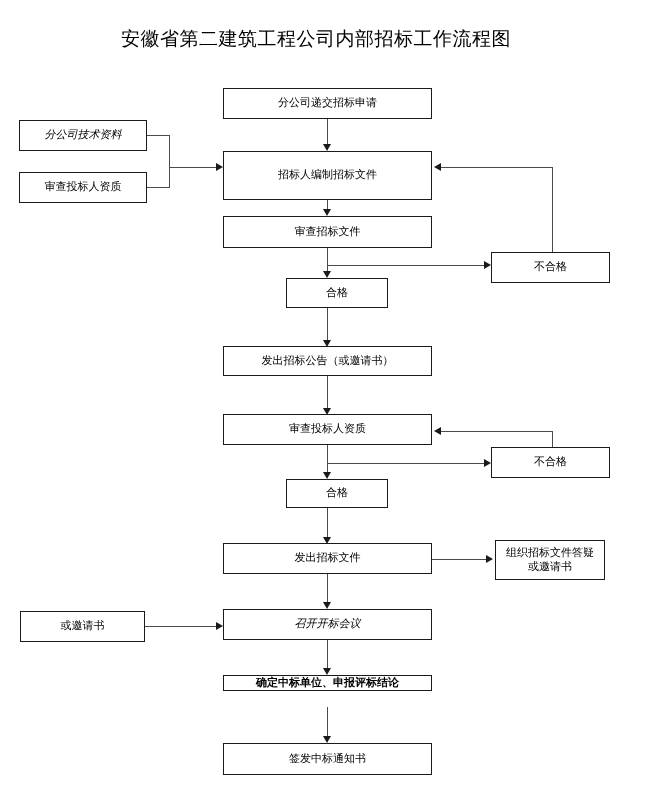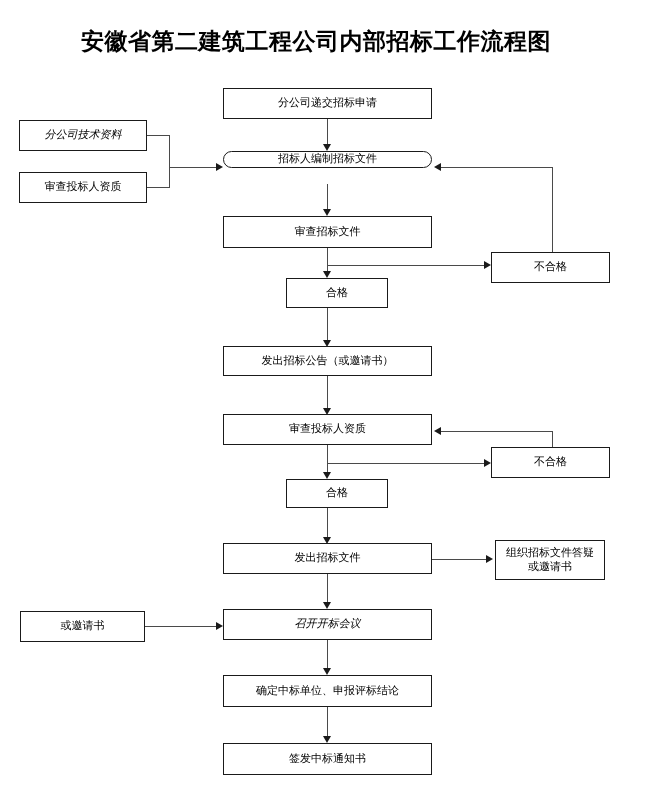--- a/index.html
+++ b/index.html
@@ -14,22 +14,22 @@
     background: #ffffff;
     font-family: "DejaVu Sans", "Liberation Sans", sans-serif;
     overflow: hidden;
   }
   #title {
     position: absolute;
     left: 0;
     top: 26px;
     width: 632px;
     text-align: center;
-    font-size: 23px;
-    font-weight: bold;
+    font-size: 19px;
+    font-weight: normal;
     letter-spacing: 0.5px;
     color: #000000;
     white-space: nowrap;
   }
   .node {
     position: absolute;
     box-sizing: border-box;
     border: 1px solid #1a1a1a;
     background: #ffffff;
     color: #000000;
@@ -155,21 +155,21 @@
   </div>
 
   <div class="node" style="left:19px; top:120px; width:128px; height:31px;font-style:italic;">
     <span>分公司技术资料</span>
   </div>
 
   <div class="node" style="left:19px; top:172px; width:128px; height:31px;">
     <span>审查投标人资质</span>
   </div>
 
-  <div class="node" style="left:223px; top:151px; width:209px; height:17px;border-radius:9px;">
+  <div class="node" style="left:223px; top:151px; width:209px; height:49px;">
     <span>招标人编制招标文件</span>
   </div>
 
   <div class="node" style="left:223px; top:216px; width:209px; height:32px;">
     <span>审查招标文件</span>
   </div>
 
   <div class="node" style="left:491px; top:252px; width:119px; height:31px;">
     <span>不合格</span>
   </div>
@@ -206,21 +206,21 @@
   </div>
 
   <div class="node" style="left:20px; top:611px; width:125px; height:31px;">
     <span>或邀请书</span>
   </div>
 
   <div class="node" style="left:223px; top:609px; width:209px; height:31px;font-style:italic;">
     <span>召开开标会议</span>
   </div>
 
-  <div class="node" style="left:223px; top:675px; width:209px; height:32px;">
+  <div class="node" style="left:223px; top:675px; width:209px; height:16px;font-weight:bold;">
     <span>确定中标单位、申报评标结论</span>
   </div>
 
   <div class="node" style="left:223px; top:743px; width:209px; height:32px;">
     <span>签发中标通知书</span>
   </div>
 
 </div>
 
 </body></html>

